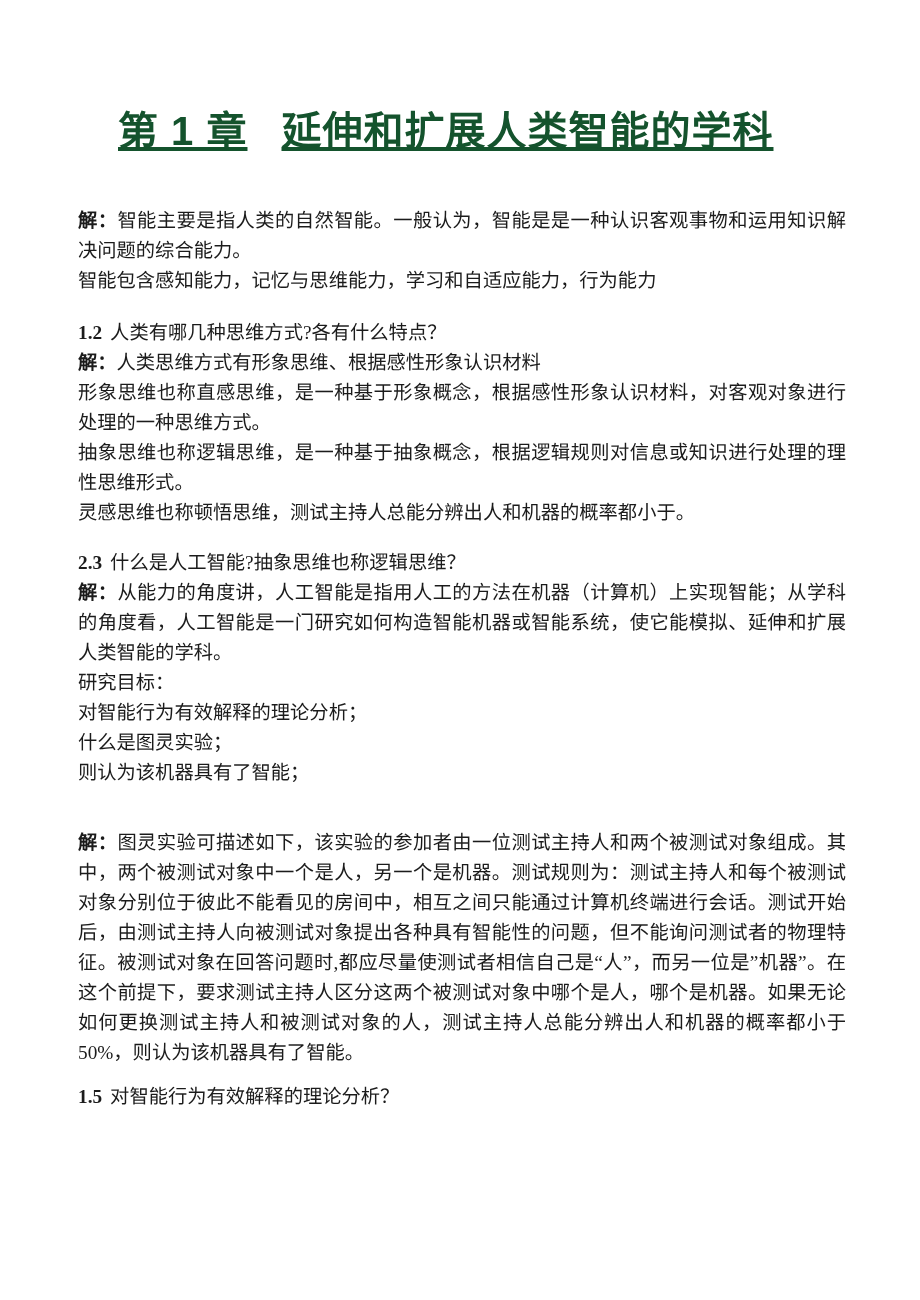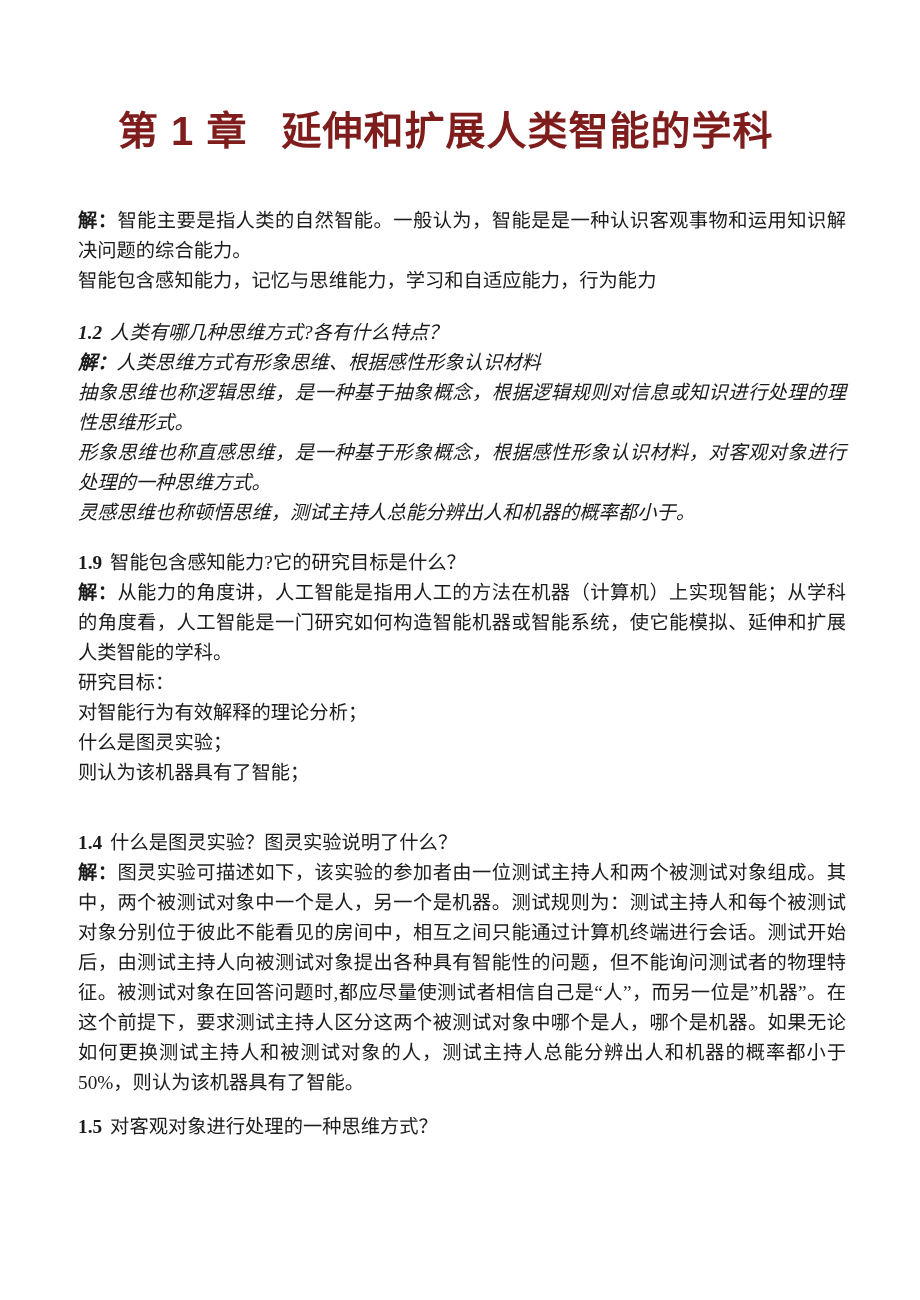--- a/index.html
+++ b/index.html
@@ -19,35 +19,36 @@
     padding: 106px 74px 0 78px;
   }
   .doc-title {
     display: flex;
     align-items: flex-end;
     margin: 0 0 50px 40px;
     font-family: "Liberation Sans", "DejaVu Sans", sans-serif;
     font-weight: bold;
     font-size: 40px;
     line-height: 50px;
-    color: #7f1d1d;
+    color: #14532d;
     letter-spacing: 1px;
     white-space: nowrap;
+    text-decoration: underline;
   }
   .doc-title .chapter-gap {
     display: inline-block;
     width: 34px;
   }
   .body-text {
     width: 768px;
     font-size: 19.3px;
     line-height: 30px;
   }
   .qa-section { margin: 0; }
-  .qa-section.gap-sm { margin-top: 22px; font-style: italic; }
+  .qa-section.gap-sm { margin-top: 22px; }
   .qa-section.gap-md { margin-top: 20px; }
   .qa-section.gap-lg { margin-top: 40px; }
   .qa-section.gap-xs { margin-top: 14px; }
   p.q-line, p.a-para {
     margin: 0;
     padding: 0;
   }
   p.a-para {
     text-align: justify;
     text-justify: inter-ideograph;
@@ -84,60 +85,57 @@
     </div>
 
     <div class="qa-section gap-sm">
       <p class="q-line">
         <span class="q-num">1.2</span><span>人类有哪几种思维方式?各有什么特点？</span>
       </p>
       <p class="a-para">
         <span class="a-label">解：</span><span>人类思维方式有形象思维、根据感性形象认识材料</span>
       </p>
       <p class="a-para">
-        <span class="a-label"></span><span>抽象思维也称逻辑思维，是一种基于抽象概念，根据逻辑规则对信息或知识进行处理的理性思维形式。</span>
+        <span class="a-label"></span><span>形象思维也称直感思维，是一种基于形象概念，根据感性形象认识材料，对客观对象进行处理的一种思维方式。</span>
       </p>
       <p class="a-para">
-        <span class="a-label"></span><span>形象思维也称直感思维，是一种基于形象概念，根据感性形象认识材料，对客观对象进行处理的一种思维方式。</span>
+        <span class="a-label"></span><span>抽象思维也称逻辑思维，是一种基于抽象概念，根据逻辑规则对信息或知识进行处理的理性思维形式。</span>
       </p>
       <p class="a-para">
         <span class="a-label"></span><span>灵感思维也称顿悟思维，测试主持人总能分辨出人和机器的概率都小于。</span>
       </p>
     </div>
 
     <div class="qa-section gap-md">
       <p class="q-line">
-        <span class="q-num">1.9</span><span>智能包含感知能力?它的研究目标是什么？</span>
+        <span class="q-num">2.3</span><span>什么是人工智能?抽象思维也称逻辑思维？</span>
       </p>
       <p class="a-para">
         <span class="a-label">解：</span><span>从能力的角度讲，人工智能是指用人工的方法在机器（计算机）上实现智能；从学科的角度看，人工智能是一门研究如何构造智能机器或智能系统，使它能模拟、延伸和扩展人类智能的学科。</span>
       </p>
       <p class="a-para">
         <span class="a-label"></span><span>研究目标：</span>
       </p>
       <p class="a-para">
         <span class="a-label"></span><span>对智能行为有效解释的理论分析；</span>
       </p>
       <p class="a-para">
         <span class="a-label"></span><span>什么是图灵实验；</span>
       </p>
       <p class="a-para">
         <span class="a-label"></span><span>则认为该机器具有了智能；</span>
       </p>
     </div>
 
     <div class="qa-section gap-lg">
-      <p class="q-line">
-        <span class="q-num">1.4</span><span>什么是图灵实验？图灵实验说明了什么？</span>
-      </p>
       <p class="a-para">
         <span class="a-label">解：</span><span>图灵实验可描述如下，该实验的参加者由一位测试主持人和两个被测试对象组成。其中，两个被测试对象中一个是人，另一个是机器。测试规则为：测试主持人和每个被测试对象分别位于彼此不能看见的房间中，相互之间只能通过计算机终端进行会话。测试开始后，由测试主持人向被测试对象提出各种具有智能性的问题，但不能询问测试者的物理特征。被测试对象在回答问题时,都应尽量使测试者相信自己是“人”，而另一位是”机器”。在这个前提下，要求测试主持人区分这两个被测试对象中哪个是人，哪个是机器。如果无论如何更换测试主持人和被测试对象的人，测试主持人总能分辨出人和机器的概率都小于 50%，则认为该机器具有了智能。</span>
       </p>
     </div>
 
     <div class="qa-section gap-xs">
       <p class="q-line">
-        <span class="q-num">1.5</span><span>对客观对象进行处理的一种思维方式？</span>
+        <span class="q-num">1.5</span><span>对智能行为有效解释的理论分析？</span>
       </p>
     </div>
 
   </div>
 </div>
 
 </body></html>

